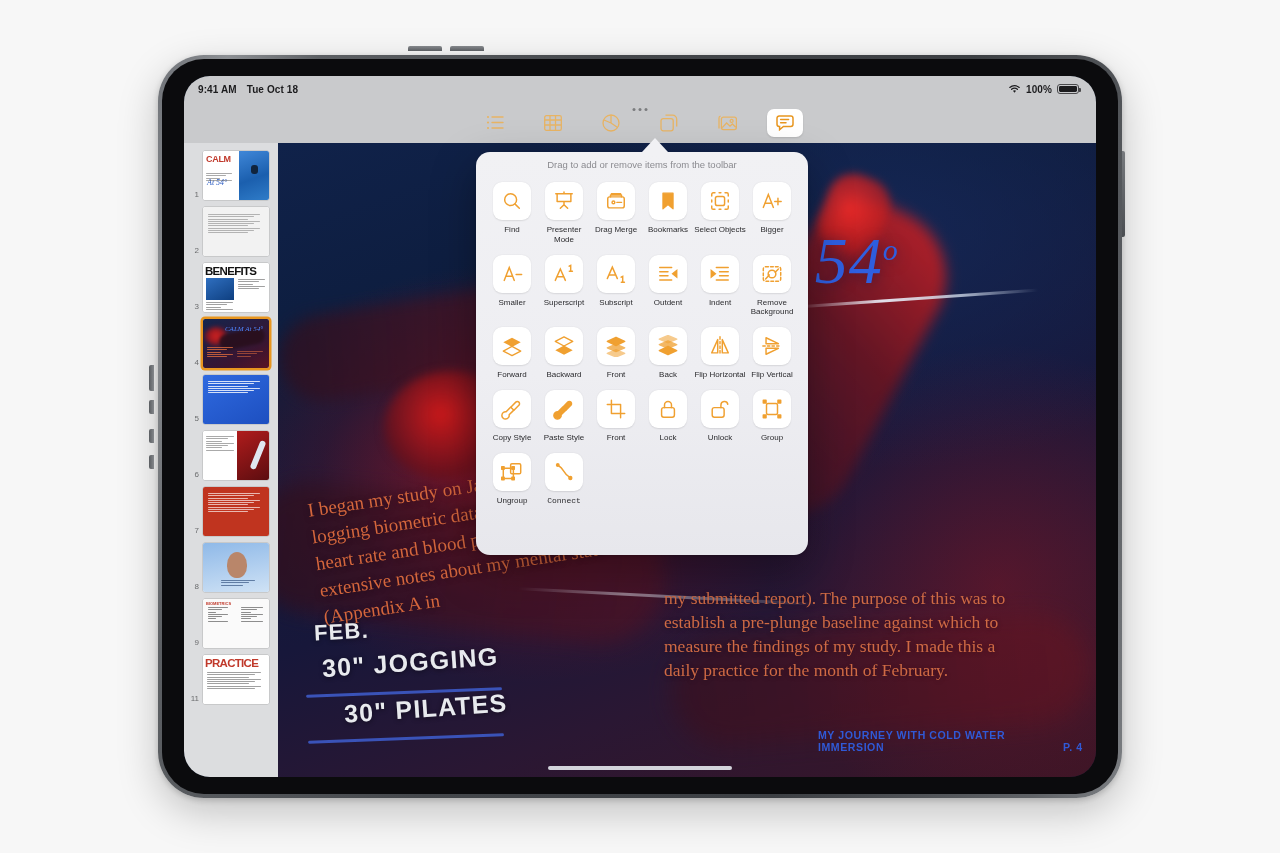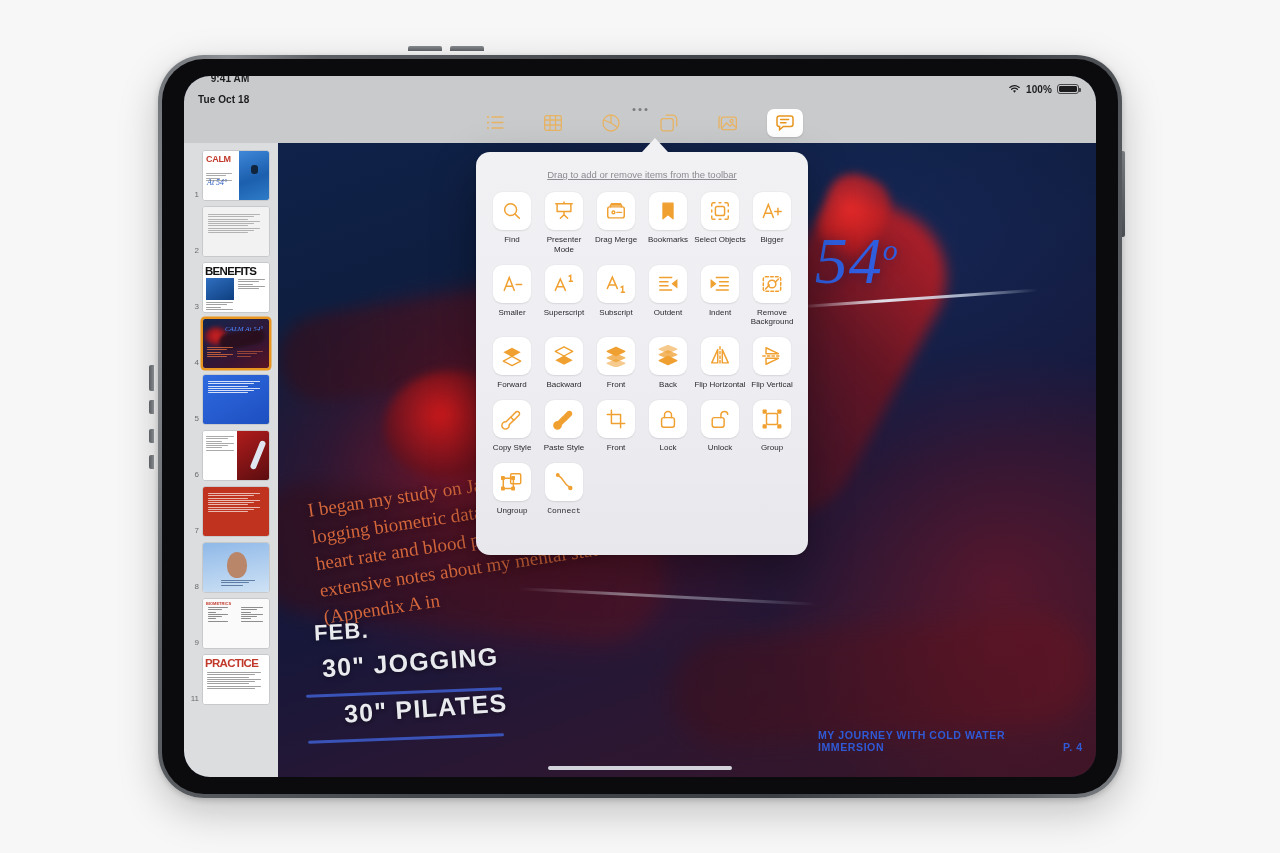--- a/index.html
+++ b/index.html
@@ -62,21 +62,21 @@
   #statusbar {
     height: 26px;
     background: #c9cacc;
     display: flex; align-items: center;
     justify-content: space-between;
     padding: 0 17px 0 14px;
     font-size: 10px; color: #1c1c1e; font-weight: 600;
     letter-spacing: .1px;
     position: relative; z-index: 6;
   }
-  .sb-left { display:flex; gap:10px; align-items:flex-end;flex-direction:column; }
+  .sb-left { display:flex; gap:10px; align-items:flex-start; }
   .sb-right { display:flex; gap:5px; align-items:center; }
   .wifi-ico { width: 13px; height: 10px; display:block; }
   .batt {
     width: 22px; height: 10.5px; border: 1.2px solid #4a4a4c;
     border-radius: 3px; position: relative; padding: 1.3px;
   }
   .batt::after {
     content:''; position:absolute; right:-3px; top:3.2px;
     width:1.8px; height:4px; background:#4a4a4c; border-radius:0 1px 1px 0;
   }
@@ -243,21 +243,21 @@
     border-right: 13px solid transparent;
     border-bottom: 14px solid #f1f1f4;
     z-index: 11;
   }
   #pop-head {
     display:flex; align-items:center; justify-content:space-between;
     padding: 14px 16px 0 16px;
   }
   #pop-head .act { color:#e8961f; font-size: 13.5px; }
   #pop-title { font-size: 15px; font-weight:600; color:#111; }
-  #pop-sub { text-align:center; font-size: 9.5px; color:#8b8b90; margin-top: 17px; text-decoration: underline; }
+  #pop-sub { text-align:center; font-size: 9.5px; color:#8b8b90; margin-top: 7px; }
 
   #grid {
     display:grid; grid-template-columns: repeat(6, 1fr);
     padding: 12px 10px 0 10px; row-gap: 10px;
   }
   .cell { display:flex; flex-direction:column; align-items:center; }
   .tile {
     width: 38px; height: 38px; border-radius: 9px; background:#fff;
     display:flex; align-items:center; justify-content:center;
     box-shadow: 0 .5px 1.5px rgba(0,0,0,.10);
@@ -548,20 +548,21 @@
           <div class="limb" id="leg-low"></div>
           <div class="foam" style="left:520px;top:154px;width:240px;transform:rotate(-4deg);"></div>
           <div class="foam" style="left:240px;top:452px;width:300px;transform:rotate(3deg);opacity:.5"></div>
 
           <div class="headline" style="left: 500px; top: 80px;">
             <span>t 54</span><sup>o</sup>
           </div>
 
           <div class="para-rot" style="left: 28px; top: 355px;">I began my study on January 31, 2022, by logging biometric data such as resting heart rate and blood pressure, and taking extensive notes about my mental state (Appendix A in</div>
 
+          <div class="para-right" style="left: 386px; top: 443px;">my submitted report). The purpose of this was to establish a pre-plunge baseline against which to measure the findings of my study. I made this a daily practice for the month of February.</div>
 
           <div class="hand-note" style="left:36px;bottom:132px;font-size:22px;transform:rotate(-3deg);">FEB.</div>
           <div class="hand-note" style="left:44px;bottom:100px;font-size:25px;transform:rotate(-4deg);">30" JOGGING</div>
           <div class="hand-note" style="left:66px;bottom:54px;font-size:25px;transform:rotate(-4deg);">30" PILATES</div>
           <div class="ul-line" style="left:28px;bottom:84px;width:196px;transform:rotate(-2.2deg);"></div>
           <div class="ul-line" style="left:30px;bottom:38px;width:196px;transform:rotate(-2.2deg);"></div>
 
           <div class="footer-left">MY JOURNEY WITH COLD WATER IMMERSION</div>
           <div class="footer-right">P. 4</div>
         </div>

